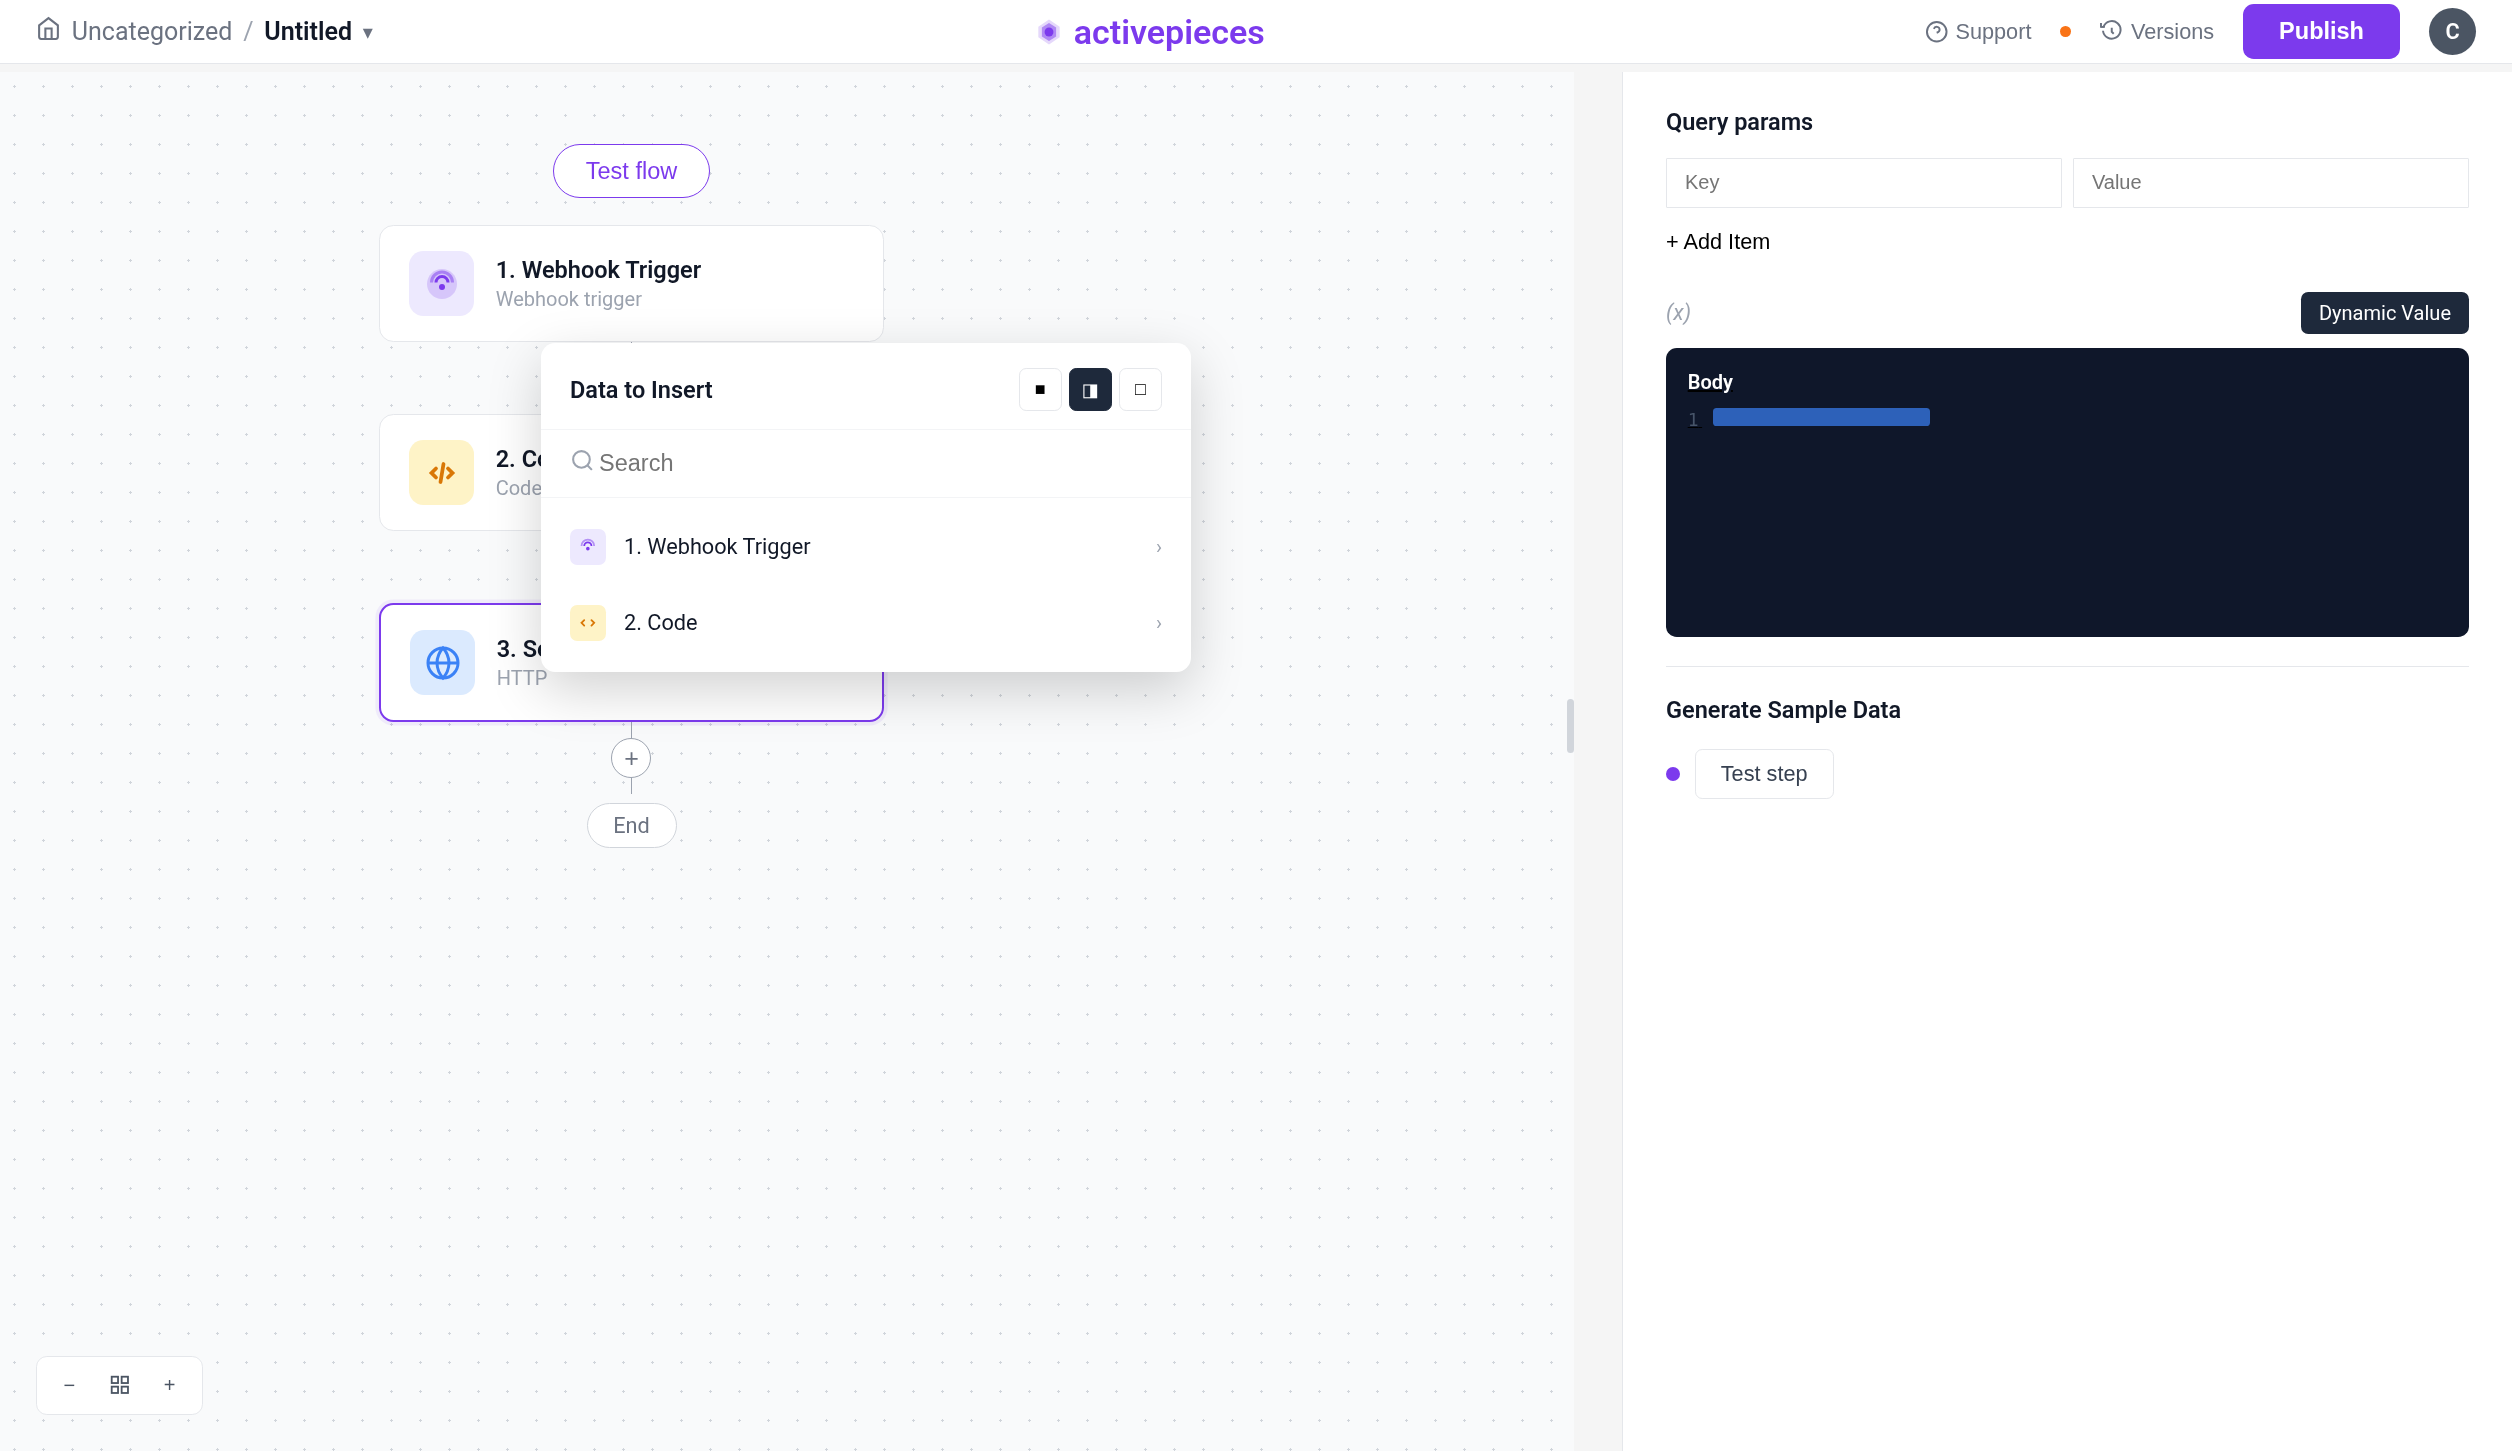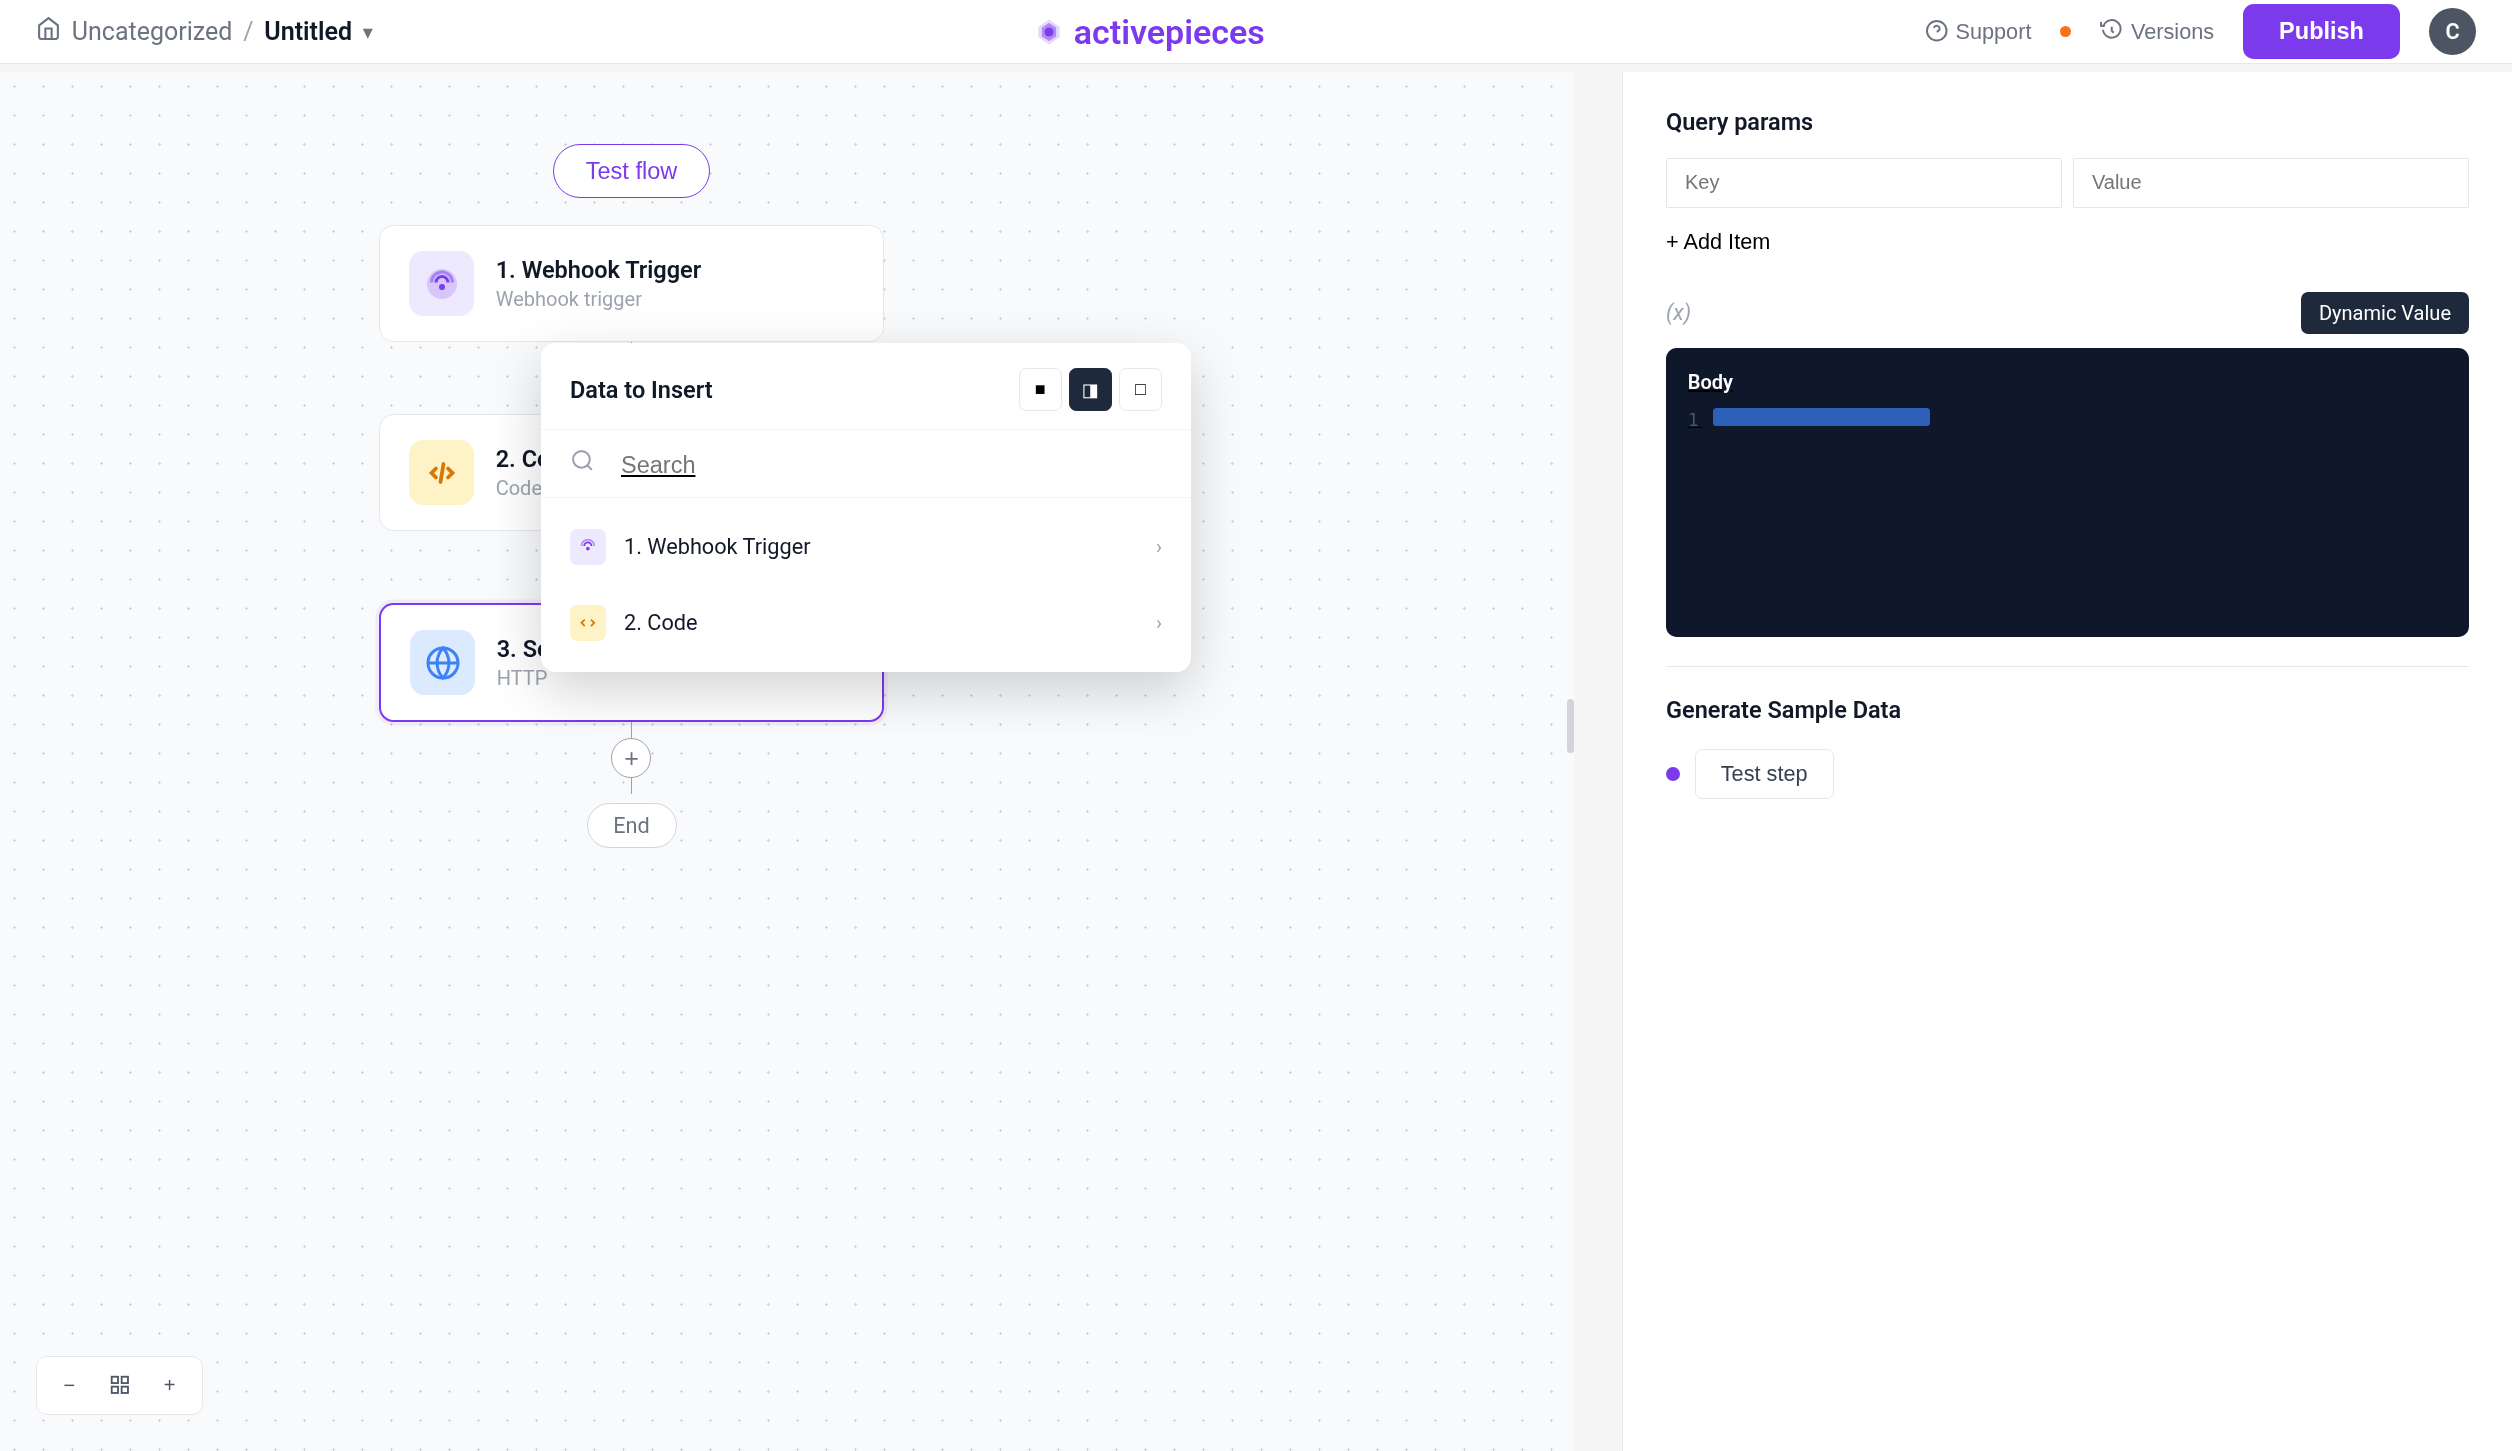--- a/index.html
+++ b/index.html
@@ -48,21 +48,21 @@
     .ap-logo {
       width: 32px; height: 32px;
     }
 
     .header-right {
       display: flex;
       align-items: center;
       gap: 29px;
     }
     .header-btn {
-      display: flex; align-items: flex-start; gap: 7.2px;
+      display: flex; align-items: center; gap: 7.2px;
       font-size: 21.7px; color: #6b7280; cursor: pointer;
       background: none; border: none;
     }
     .status-dot {
       width: 10.8px; height: 10.8px;
       background: #f97316;
       border-radius: 50%;
     }
     .publish-btn {
       background: #7c3aed;
@@ -371,25 +371,24 @@
       cursor: pointer;
       font-size: 18px;
     }
     .dti-view-btn.active {
       background: #1e293b;
       color: #fff;
       border-color: #1e293b;
     }
     .dti-search {
       display: flex;
-      align-items: flex-end;
-      gap: 26px;
+      align-items: center;
+      gap: 4px;
       padding: 18px 29px;
       border-bottom: 0.9px solid #f3f4f6;
-      text-decoration: underline;
     }
     .dti-search-icon { font-size: 23.5px; color: #9ca3af; }
     .dti-search-input {
       border: none;
       outline: none;
       font-size: 23.5px;
       color: #9ca3af;
       flex: 1;
     }
     .dti-items {

